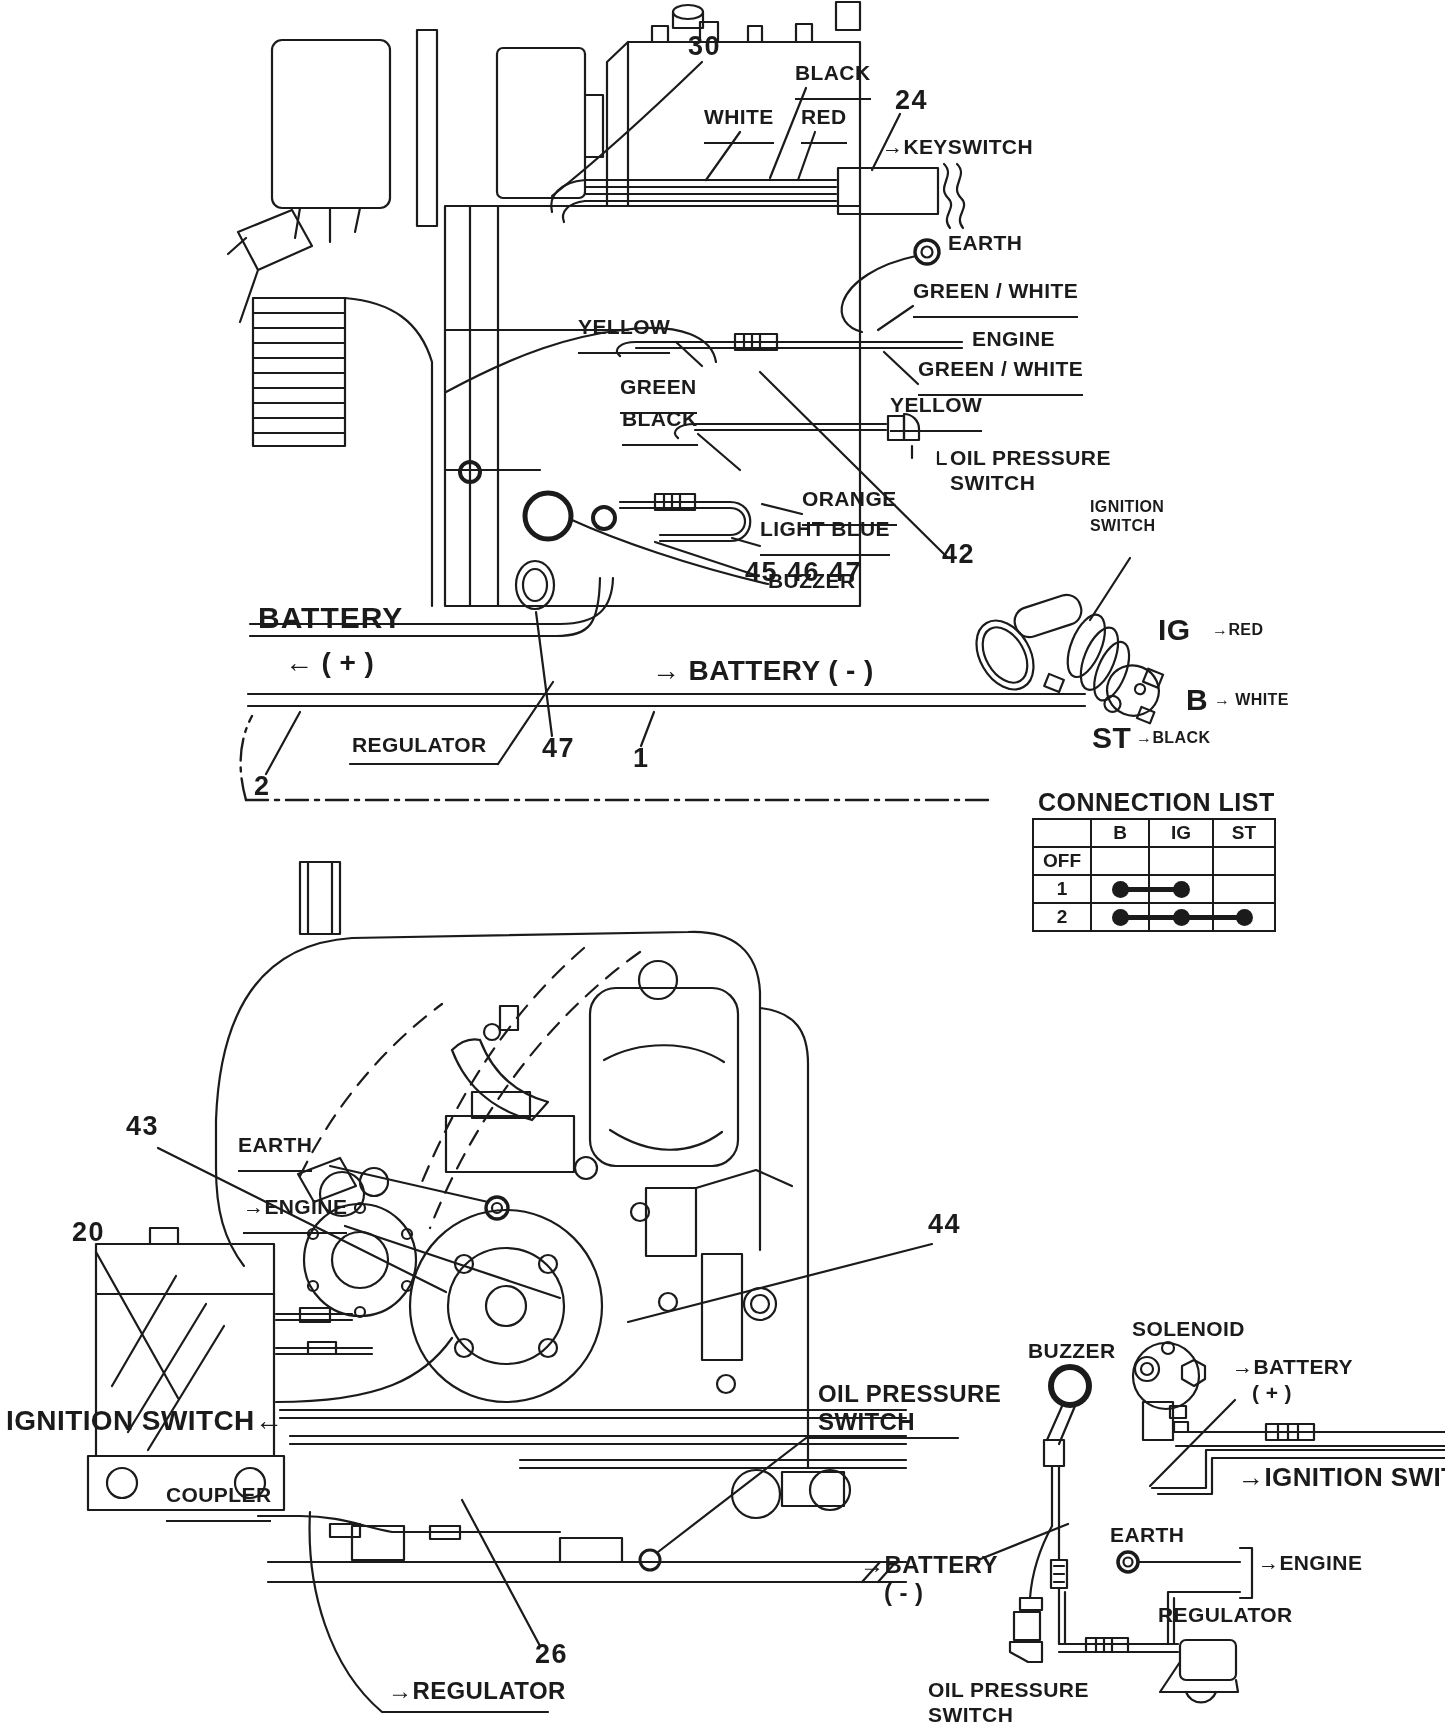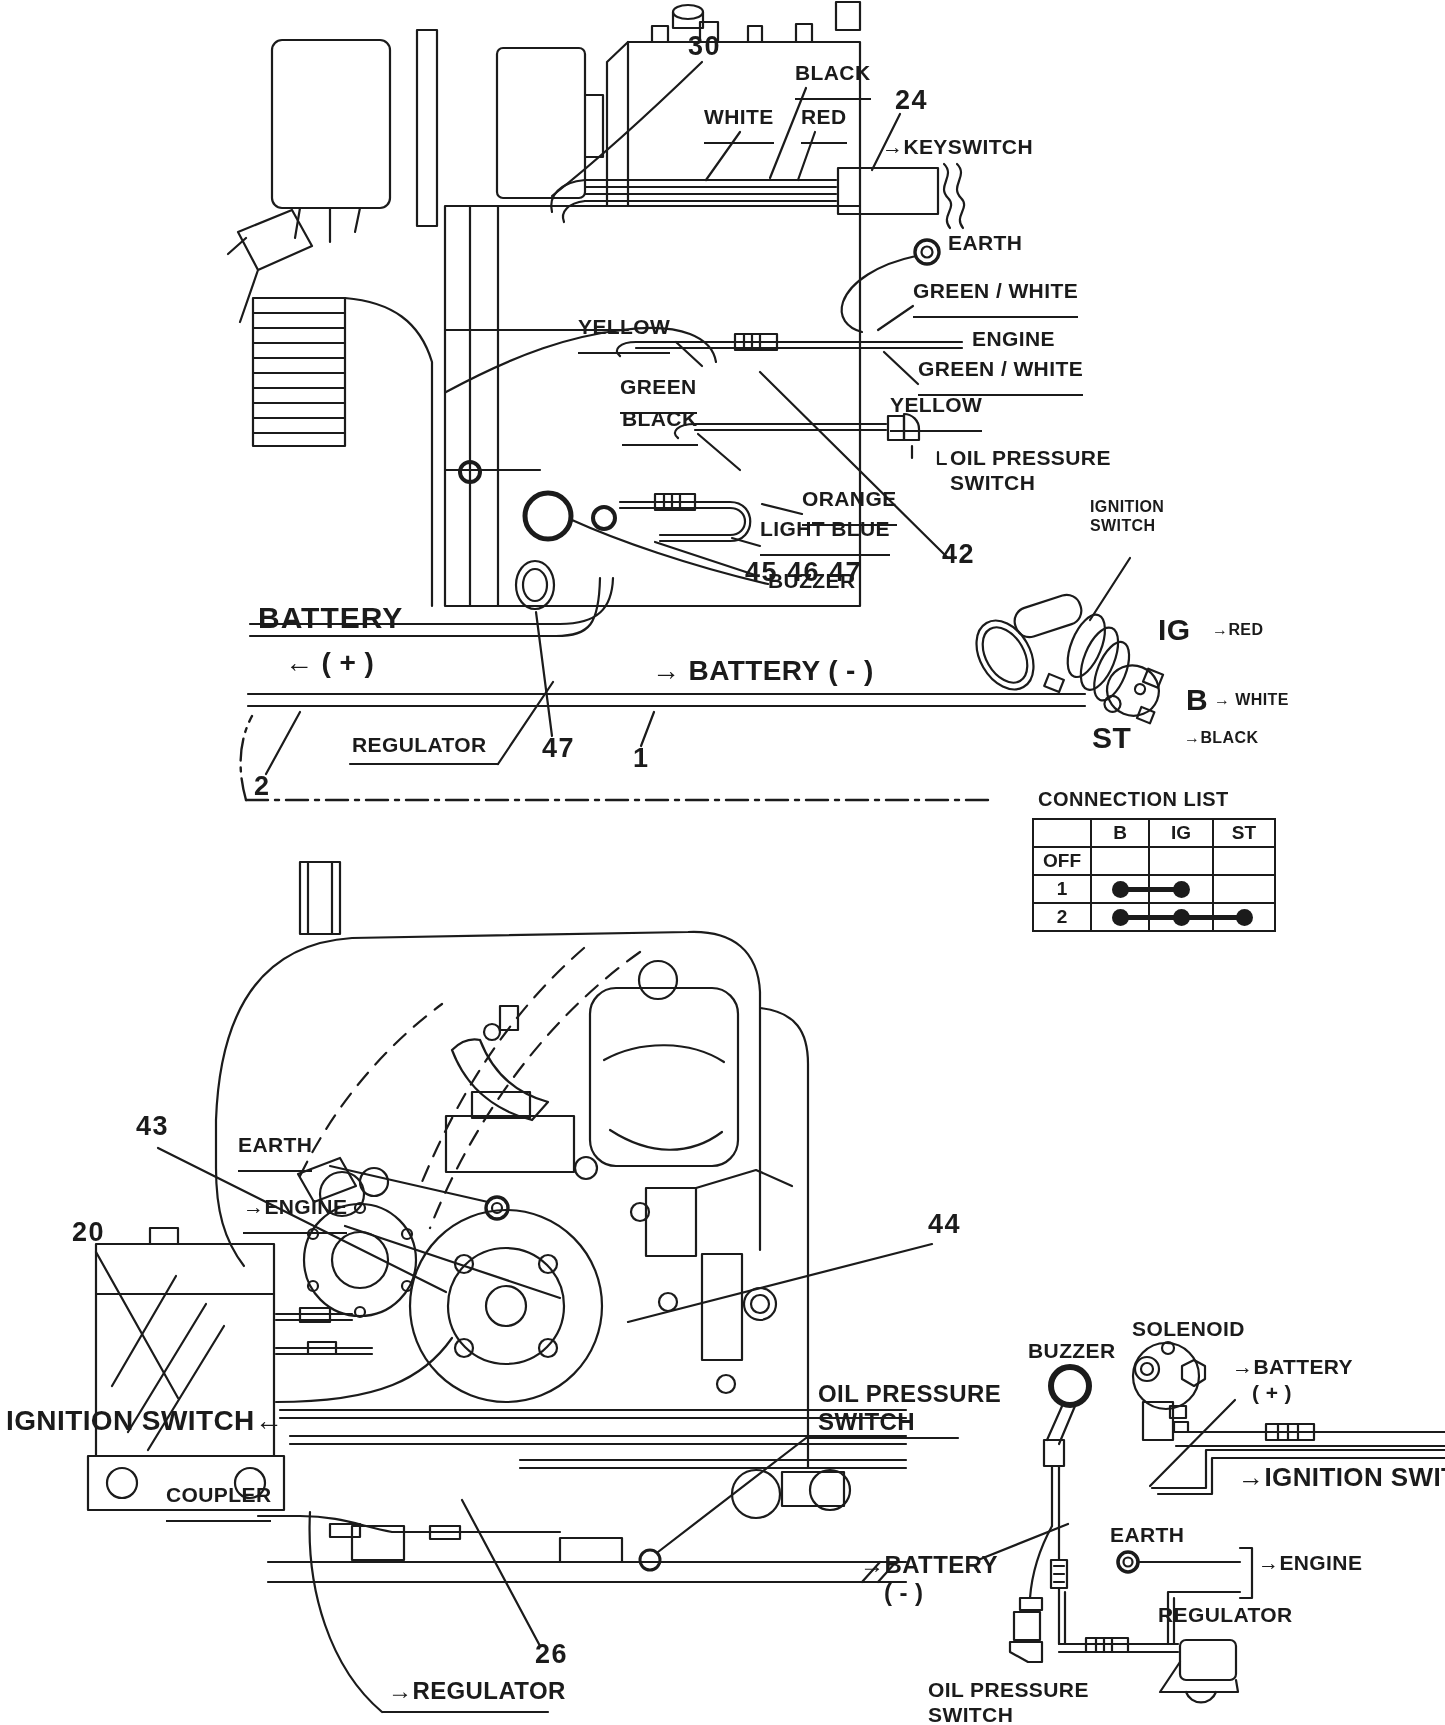--- a/index.html
+++ b/index.html
@@ -10,21 +10,21 @@
   .u{border-bottom:2.5px solid #1b1b1b;padding-bottom:14px}
   .callout{font-size:27px;letter-spacing:1.5px}
   .big{font-size:28px}
   .bigger{font-size:30px;letter-spacing:1px}
   .term{font-size:30px;font-weight:bold}
   .mid22{font-size:16px}
   .mid24{font-size:24px}
   .mid25{font-size:28px}
   .mid26{font-size:26px}
   .twoline{line-height:1.18}
-  #conn-title{position:absolute;left:1038px;top:788px;font-size:20px;font-weight:bold;letter-spacing:.5px;z-index:3}
+  #conn-title{position:absolute;left:1038px;top:788px;font-size:25px;font-weight:bold;letter-spacing:.5px;z-index:3}
   #conn-table{position:absolute;left:1032px;top:818px;border-collapse:collapse;table-layout:fixed;z-index:3;background:#fff}
   #conn-table th,#conn-table td{border:2.6px solid #1b1b1b;height:26px;text-align:center;vertical-align:middle;font-size:19px;font-weight:bold;position:relative;padding:0 2px;font-family:"Liberation Sans",sans-serif}
   #conn-table .corner{width:52px}
   #conn-table .colB{width:52px}
   #conn-table .colIG{width:58px}
   #conn-table .colST{width:56px}
   .dot{display:inline-block;width:17px;height:17px;border-radius:50%;background:#1b1b1b;position:relative;z-index:2;vertical-align:middle}
   td.link-right::after{content:"";position:absolute;top:50%;left:50%;width:calc(100% + 8px);height:5px;margin-top:-2.5px;background:#1b1b1b;z-index:1}
 </style>
 </head>
@@ -307,21 +307,21 @@
   <div class="lbl" style="left:352px;top:734px">REGULATOR</div>
   <div class="lbl callout" style="left:542px;top:734px">47</div>
   <div class="lbl callout" style="left:633px;top:744px">1</div>
   <div class="lbl callout" style="left:254px;top:772px">2</div>
 
   <div class="lbl term" style="left:1158px;top:614px">IG</div>
   <div class="lbl mid22" style="left:1212px;top:622px">→RED</div>
   <div class="lbl term" style="left:1186px;top:684px">B</div>
   <div class="lbl mid22" style="left:1214px;top:692px">→ WHITE</div>
   <div class="lbl term" style="left:1092px;top:722px">ST</div>
-  <div class="lbl mid22" style="left:1184px;top:730px">→BLACK</div>
+  <div class="lbl mid22" style="left:1136px;top:730px">→BLACK</div>
 
   <div id="conn-title">CONNECTION LIST</div>
   <table id="conn-table">
     <thead>
       <tr>
         <th class="corner"></th>
         <th class="colB">B</th>
         <th class="colIG">IG</th>
         <th class="colST">ST</th>
       </tr>
@@ -341,21 +341,21 @@
         </tr>
         <tr>
           <td>2</td>
           <td class="link-right"><span class="dot"></span></td>
           <td class="link-right"><span class="dot"></span></td>
           <td><span class="dot"></span></td>
         </tr>
       </tbody>
   </table>
 
-  <div class="lbl callout" style="left:136px;top:1112px">43</div>
+  <div class="lbl callout" style="left:126px;top:1112px">43</div>
   <div class="lbl u" style="left:238px;top:1134px">EARTH</div>
   <div class="lbl u" style="left:243px;top:1196px">→ENGINE</div>
   <div class="lbl callout" style="left:72px;top:1218px">20</div>
   <div class="lbl callout" style="left:928px;top:1210px">44</div>
   <div class="lbl mid25" style="left:6px;top:1406px">IGNITION SWITCH←</div>
   <div class="lbl u" style="left:166px;top:1484px">COUPLER</div>
   <div class="lbl mid24 twoline" style="left:818px;top:1380px">
     <span>OIL PRESSURE</span><br>
     <span>SWITCH</span>
   </div>

